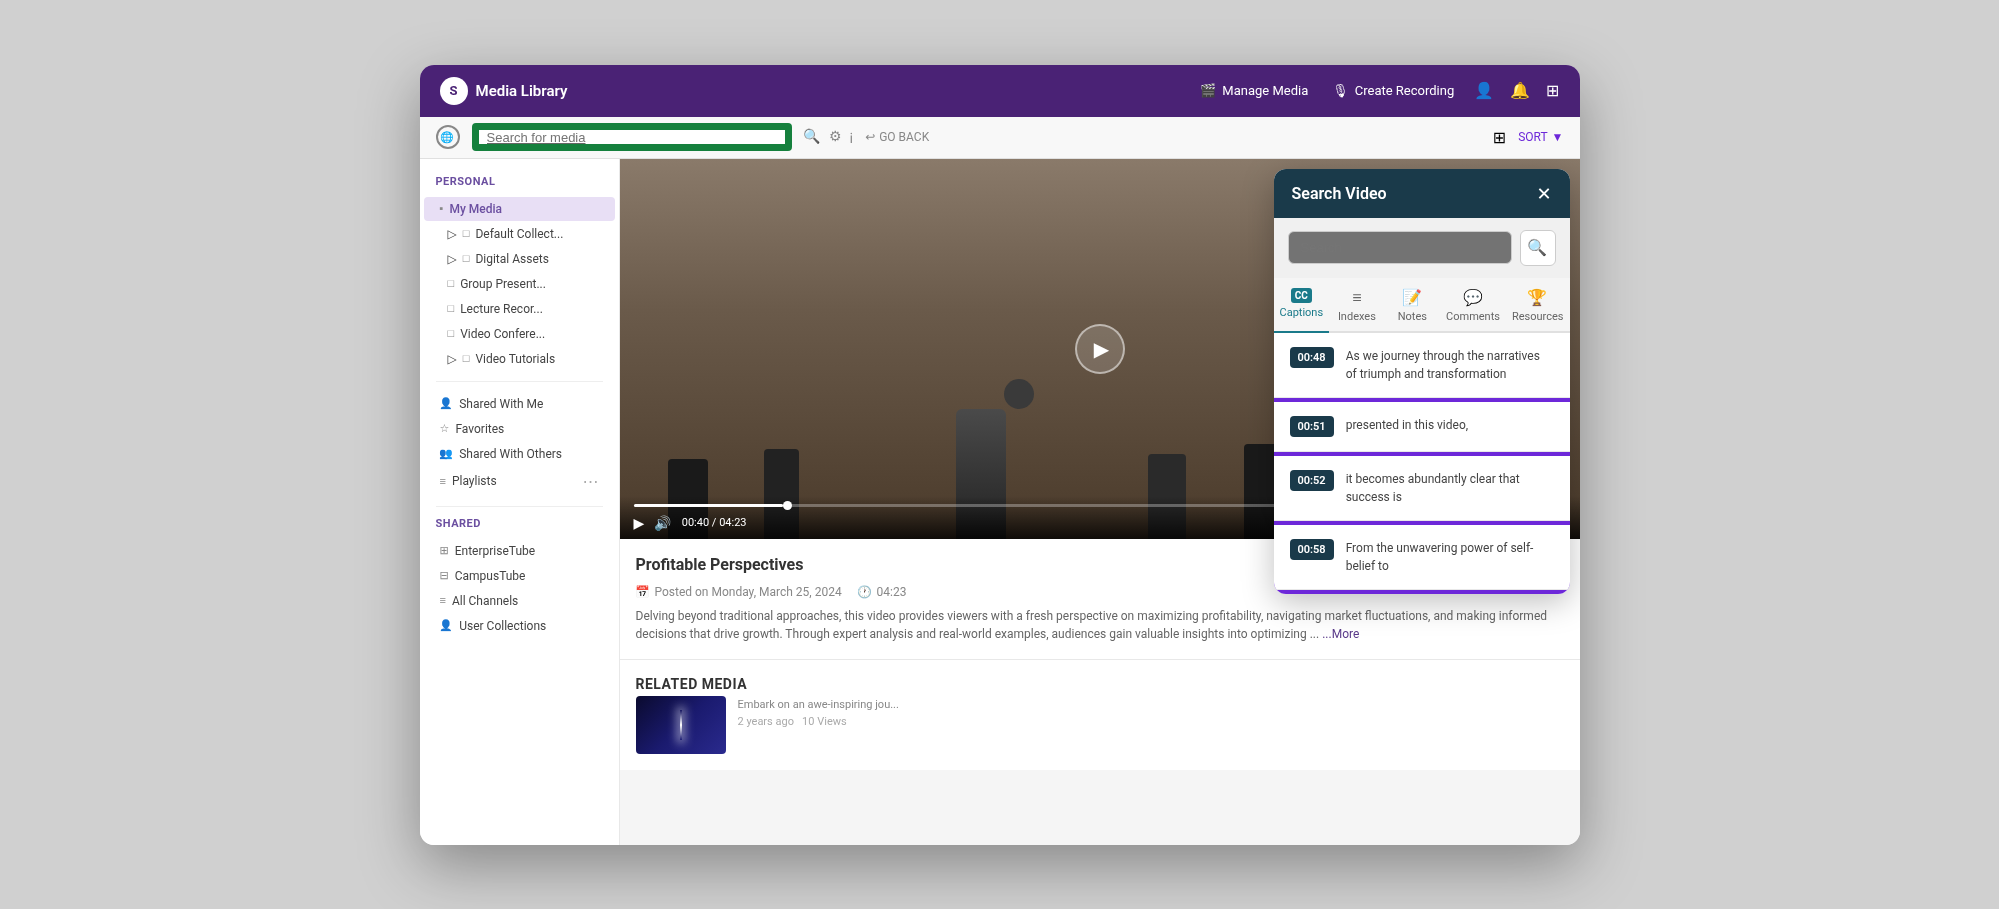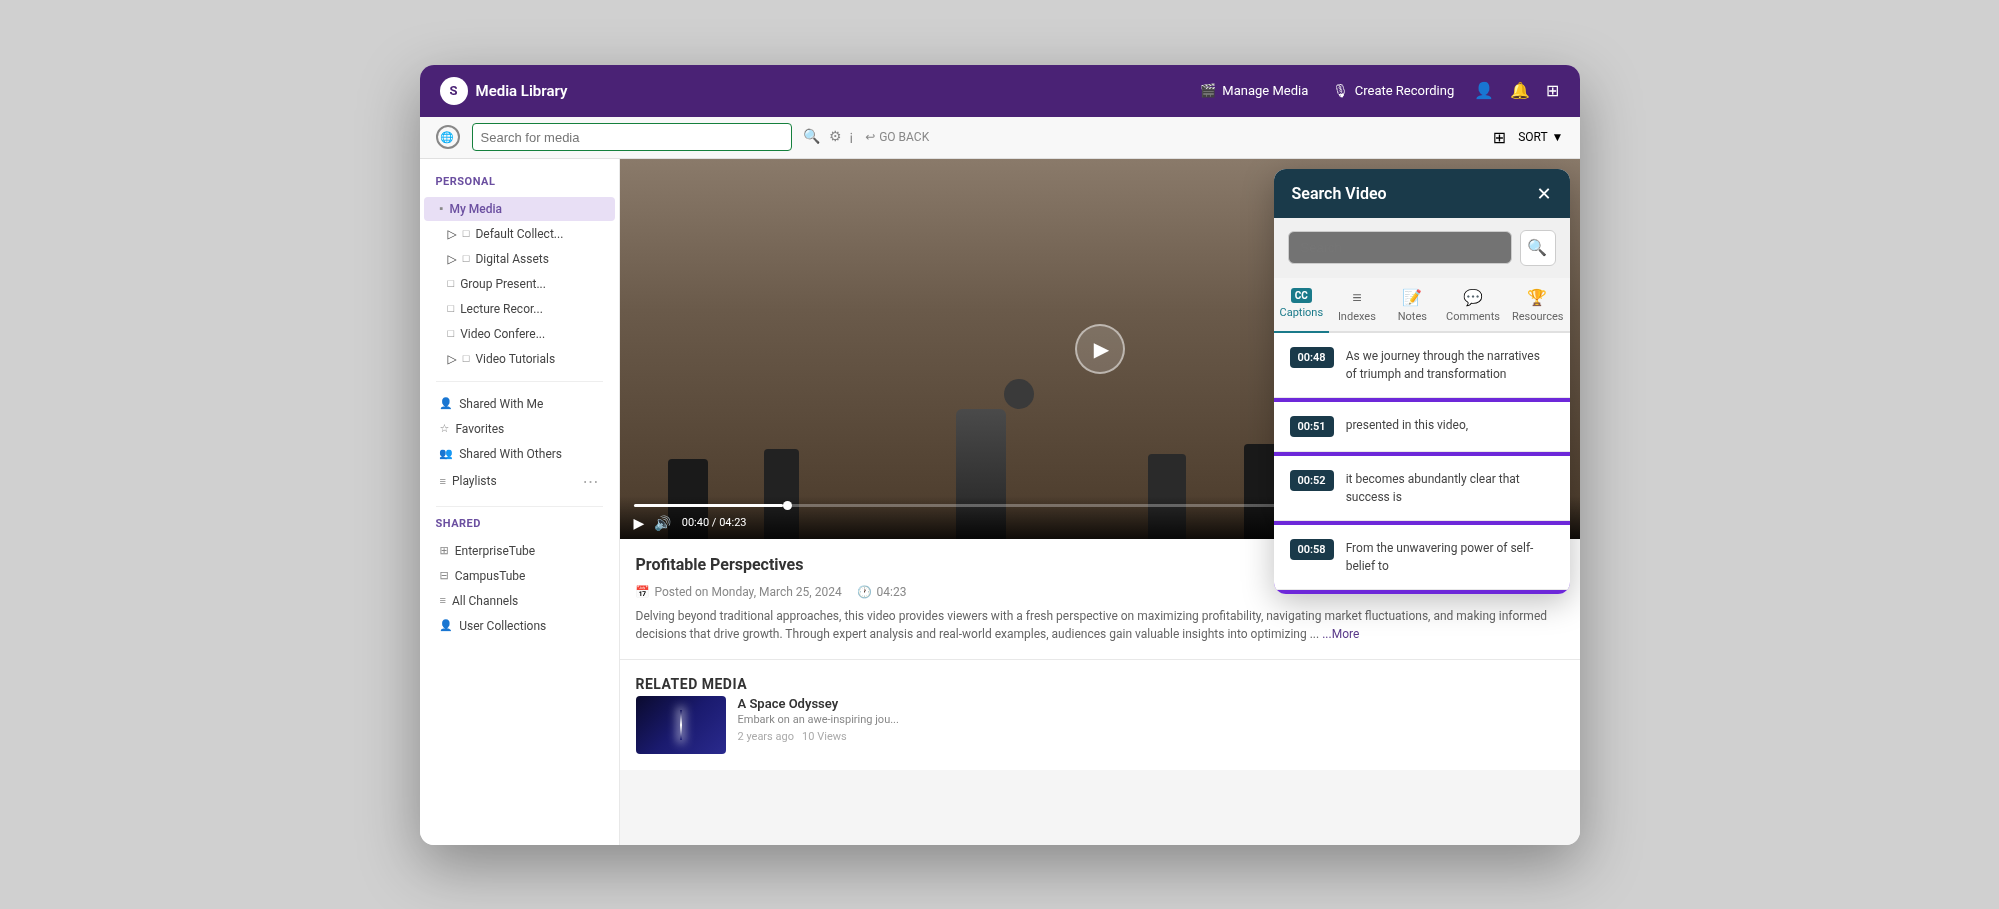--- a/index.html
+++ b/index.html
@@ -97,26 +97,27 @@
       display: flex;
       align-items: center;
       justify-content: center;
       font-size: 11px;
       color: #888;
     }
     .search-input {
       flex: 1;
       max-width: 320px;
       height: 28px;
-      border: 1px solid #15803d;
+      border: 7px solid #15803d;
       border-radius: 4px;
       padding: 0 8px;
       font-size: 13px;
       background: white;
       color: #666;
+      text-decoration: underline;
     }
     .search-icons {
       display: flex;
       gap: 8px;
       color: #888;
       font-size: 14px;
     }
     .go-back {
       display: flex;
       align-items: center;
@@ -126,21 +127,21 @@
       cursor: pointer;
     }
     .search-bar-right {
       margin-left: auto;
       display: flex;
       align-items: center;
       gap: 12px;
     }
     .sort-btn {
       font-size: 12px;
-      color: #000000;
+      color: #6d28d9;
       cursor: pointer;
       display: flex;
       align-items: center;
       gap: 4px;
     }
 
     
     .main-content {
       display: flex;
       height: calc(780px - 52px - 42px);
@@ -760,21 +761,20 @@
         </div>
       </div>
 
       <div class="related-media">
         <div class="related-title">RELATED MEDIA</div>
         <div class="related-item">
           <div class="related-thumb">
             <div class="related-thumb-light"></div>
           </div>
           <div class="related-info">
-            <div class="related-name">A Space Odyssey</div>
             <div class="related-desc">Embark on an awe-inspiring jou...</div>
             <div class="related-stats">2 years ago &nbsp; 10 Views</div>
           </div>
         </div>
       </div>
 
       <div class="search-video-panel" style="position:absolute;right:10px;top:10px;">
 
         <div class="svp-header">
           <span class="svp-title">Search Video</span>

